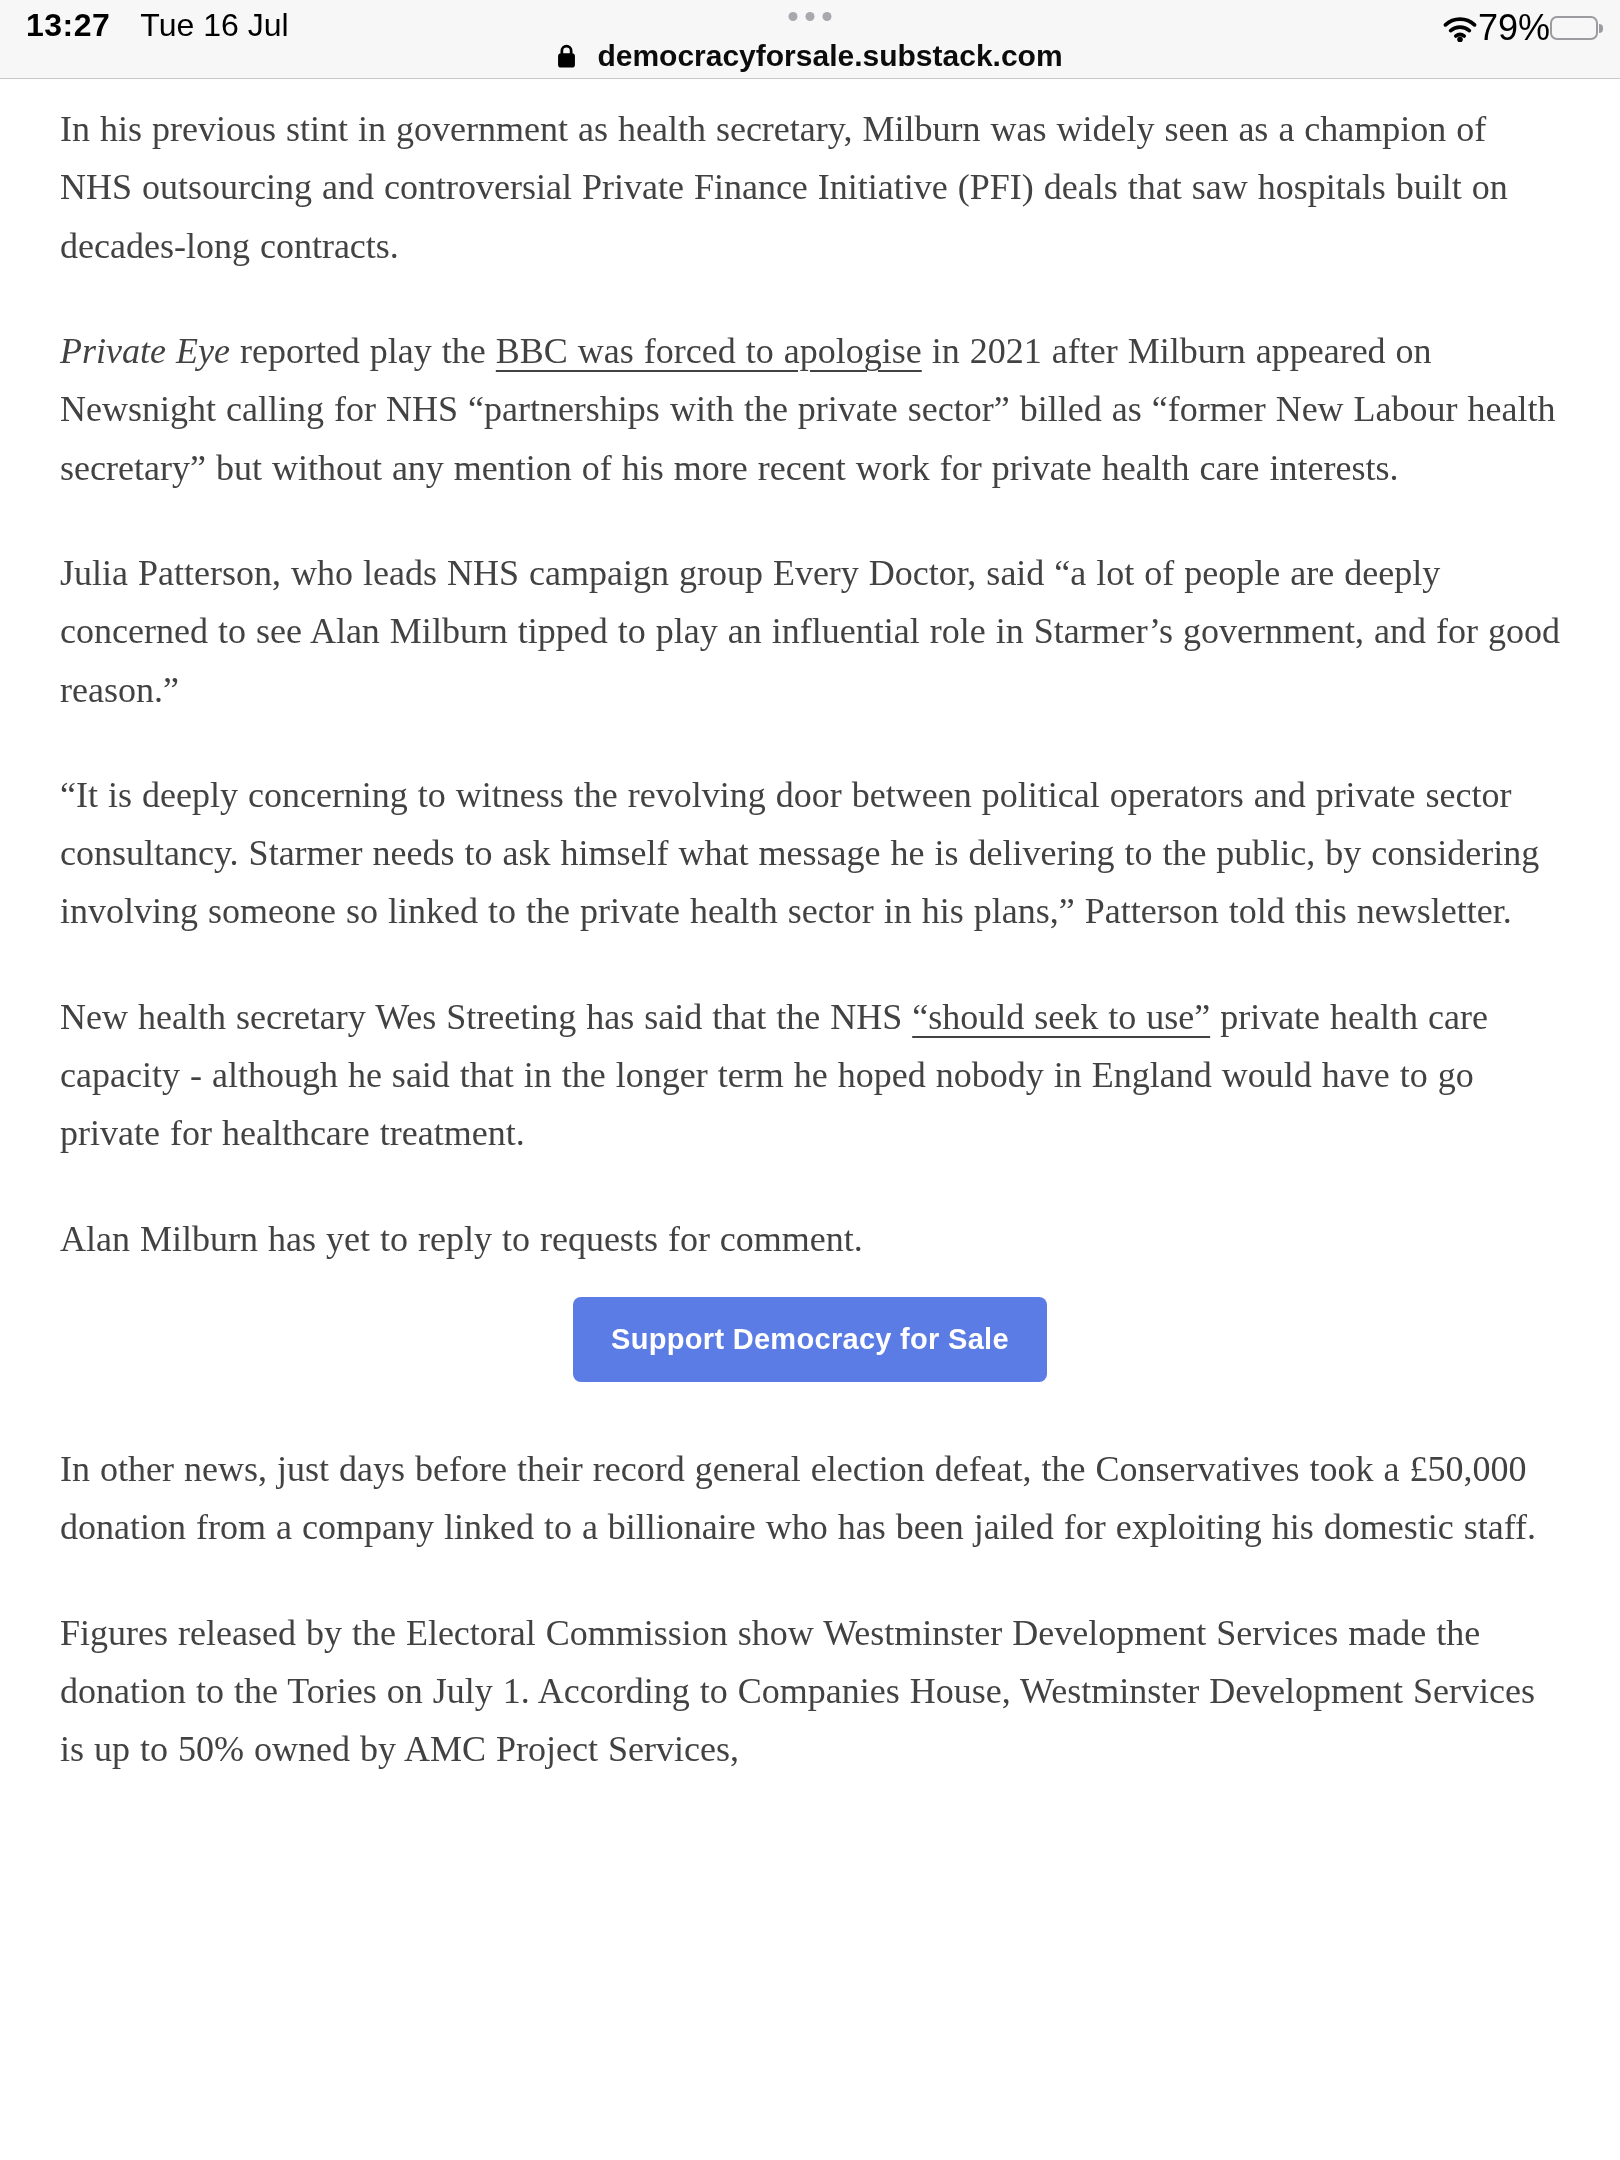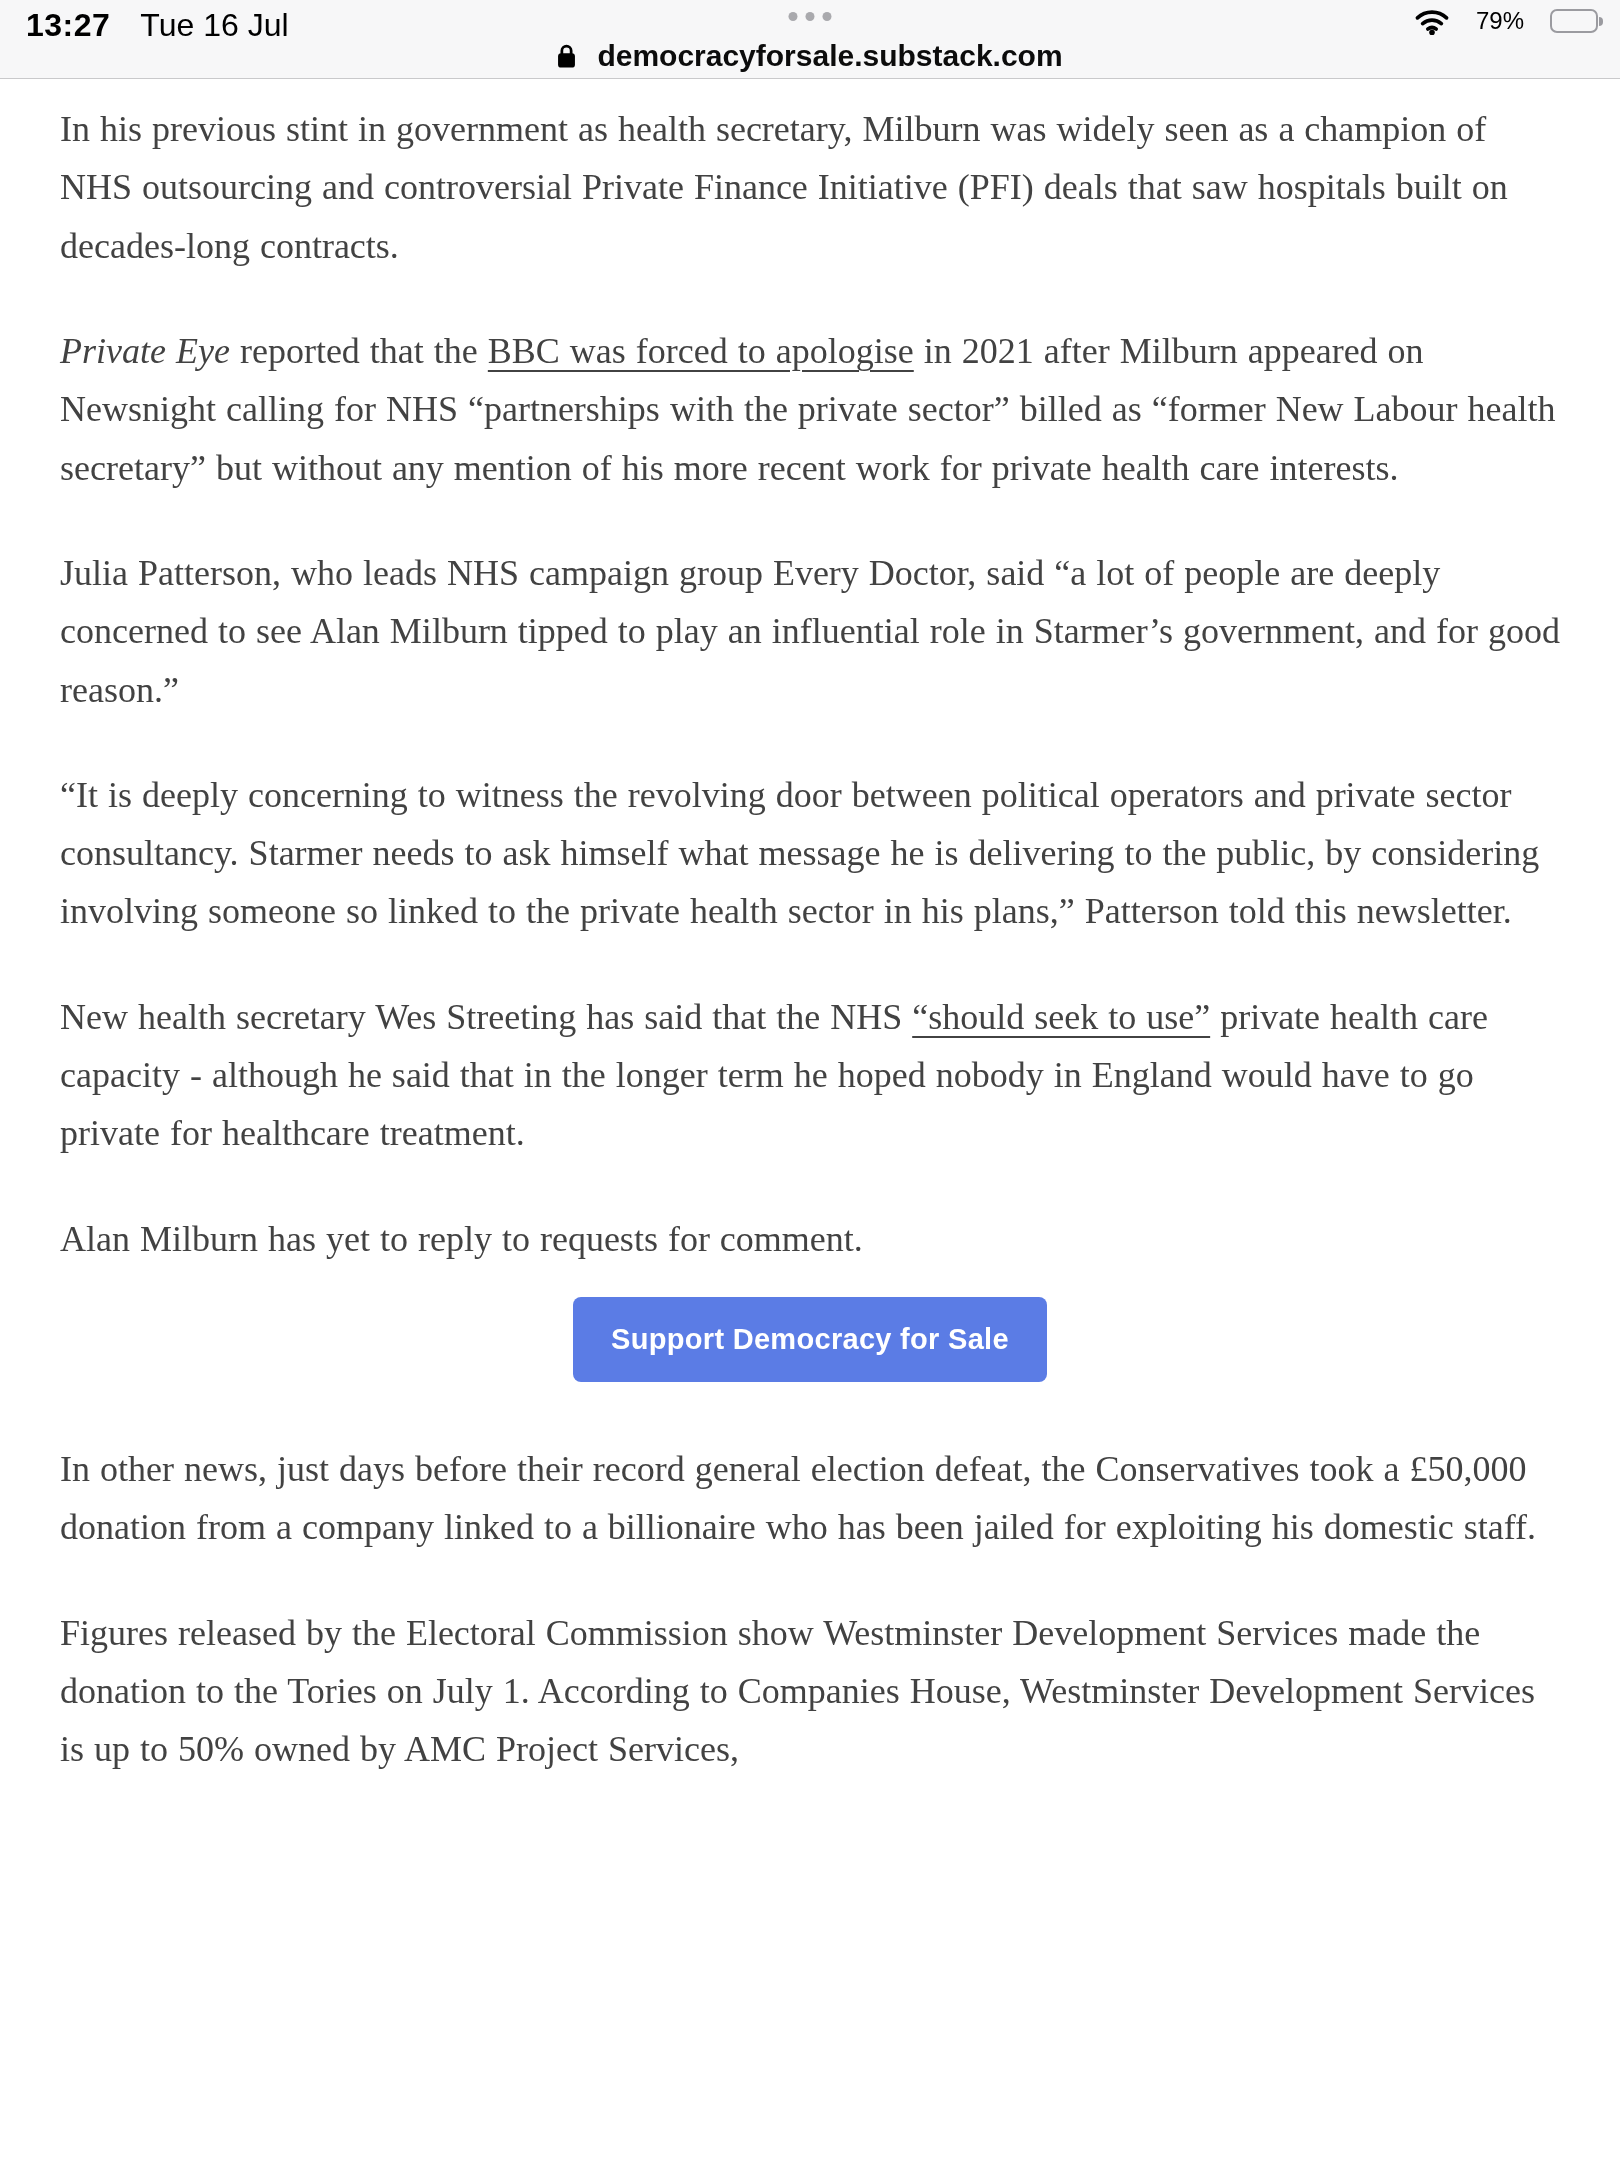--- a/index.html
+++ b/index.html
@@ -15,21 +15,21 @@
   .chrome {
     position:relative; height:79px; background:var(--chrome-bg);
     border-bottom:1px solid var(--chrome-border);
     font-family:"Liberation Sans", sans-serif;
   }
   .sb-left { position:absolute; left:26px; top:7px; font-size:32px; color:#000; display:flex; gap:30px; align-items:baseline;}
   .sb-time { font-weight:700; letter-spacing:0.5px; }
   .sb-date { font-weight:400; }
   .dots { position:absolute; left:50%; top:12px; transform:translateX(-50%); display:flex; gap:8px; cursor:pointer;}
   .dots i { width:9px; height:9px; border-radius:50%; background:#a9a9ad; display:block; }
-  .sb-right { position:absolute; right:22px; top:7px; display:flex; align-items:center; gap:26px; font-size:24px; color:#000; }
+  .sb-right { position:absolute; right:22px; top:7px; display:flex; align-items:center; gap:0; font-size:36px; color:#000; }
   .pct { font-weight:400; }
   .batt { position:relative; width:48px; height:24px; border:2.5px solid #9b9ba0; border-radius:7px; padding:2.5px; }
   .batt-fill { height:100%; width:79%; background:#000; border-radius:3px; }
   .batt:after { content:""; position:absolute; right:-7px; top:6px; width:4px; height:9px; background:#9b9ba0; border-radius:0 4px 4px 0; }
   .url-row {
     position:absolute; left:0; right:0; top:36px; height:40px;
     display:flex; align-items:center; justify-content:center; gap:21px;
     font-size:30px; font-weight:600; color:#0c0c0c; cursor:pointer;
   }
   .icon-wrap { display:inline-flex; align-items:center; }
@@ -89,21 +89,21 @@
           <path d="M4.6 10 V7 a4.4 4.4 0 0 1 8.8 0 V10" stroke="#000" stroke-width="2.6" fill="none"></path>
         </svg>
       </span>
       <span>democracyforsale.substack.com</span>
     </div>
   </header>
 
   <main class="article">
     <div>
         <p class="para"><span>In his previous stint in government as health secretary, Milburn was widely seen as a champion of NHS outsourcing and controversial Private Finance Initiative (PFI) deals that saw hospitals built on decades-long contracts.</span></p>
-        <p class="para"><em>Private Eye</em><span> reported that the </span><a>BBC was forced to apologise</a><span> in 2021 after Milburn appeared on Newsnight calling for NHS “partnerships with the private sector” billed as “former New Labour health secretary” but without any mention of his more recent work for private health care interests.</span></p>
+        <p class="para"><em>Private Eye</em><span> reported play the </span><a>BBC was forced to apologise</a><span> in 2021 after Milburn appeared on Newsnight calling for NHS “partnerships with the private sector” billed as “former New Labour health secretary” but without any mention of his more recent work for private health care interests.</span></p>
         <p class="para"><span>Julia Patterson, who leads NHS campaign group Every Doctor, said “a lot of people are deeply concerned to see Alan Milburn tipped to play an influential role in Starmer’s government, and for good reason.”</span></p>
         <p class="para"><span>“It is deeply concerning to witness the revolving door between political operators and private sector consultancy. Starmer needs to ask himself what message he is delivering to the public, by considering involving someone so linked to the private health sector in his plans,” Patterson told this newsletter.</span></p>
         <p class="para"><span>New health secretary Wes Streeting has said that the NHS </span><a>“should seek to use”</a><span> private health care capacity - although he said that in the longer term he hoped nobody in England would have to go private for healthcare treatment.</span></p>
         <p class="para"><span>Alan Milburn has yet to reply to requests for comment.</span></p>
       </div>
 
     <div class="button-row">
       <button class="support-button">Support Democracy for Sale</button>
     </div>
 

